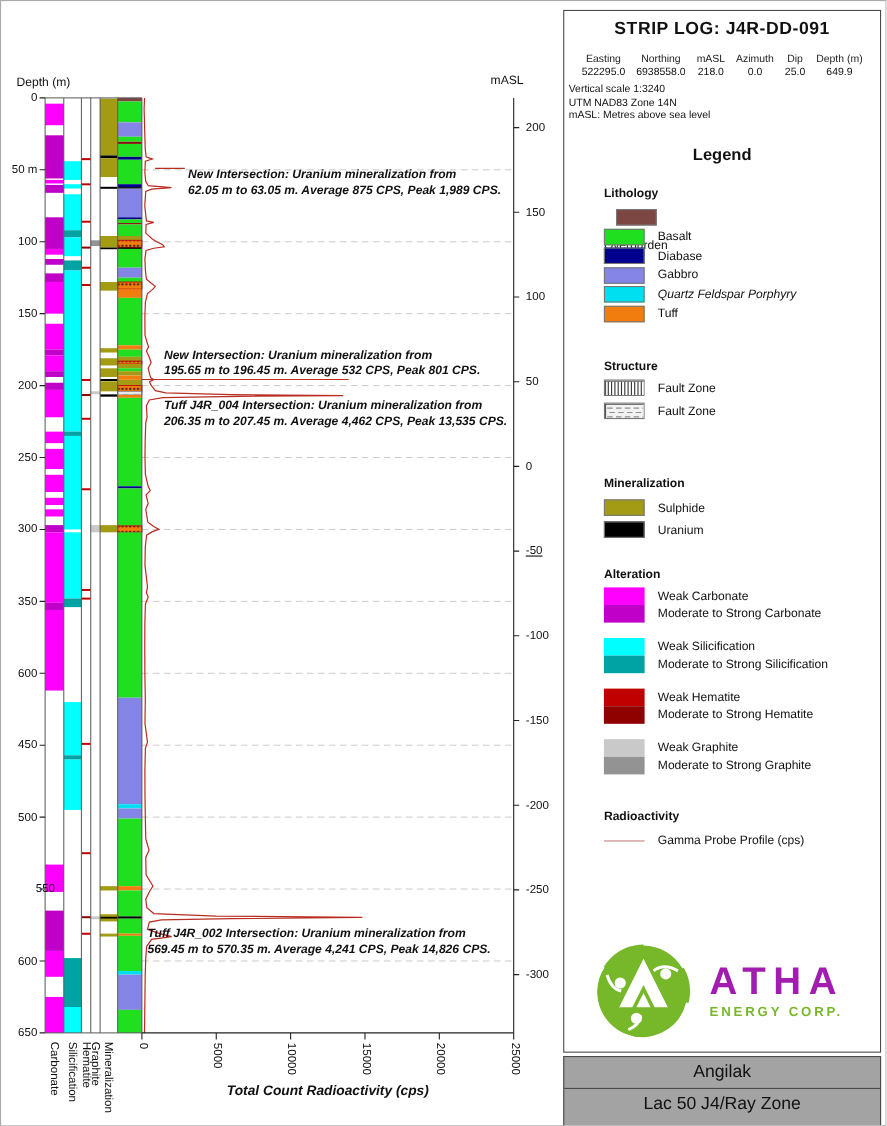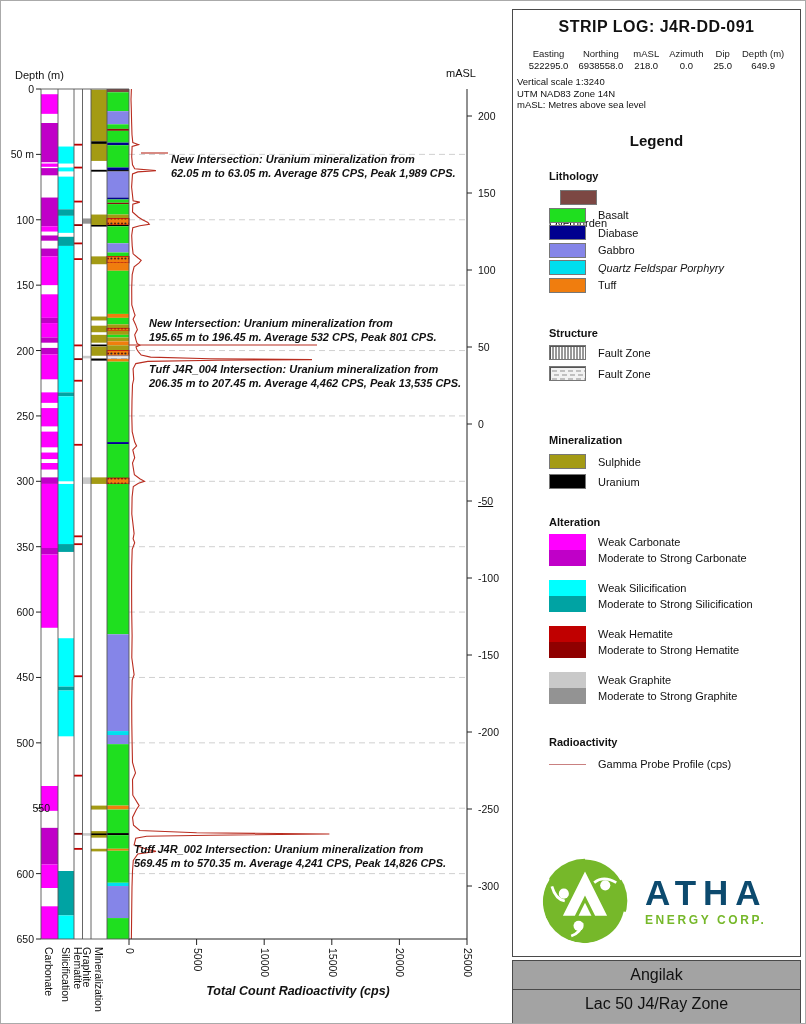--- a/index.html
+++ b/index.html
@@ -36,21 +36,21 @@
   .leg-item{position:absolute;display:flex;align-items:center;gap:12px;}
   .leg-swatch{width:37px;height:15px;border:0.5px solid #777;box-sizing:border-box;flex:none;}
   .leg-label{font-size:11px;color:#111;white-space:nowrap;}
   .alt-group{position:absolute;display:flex;gap:12px;}
   .alt-swatch{width:37px;height:32px;flex:none;display:flex;flex-direction:column;}
   .alt-swatch div{flex:1;}
   .alt-labels{font-size:11px;line-height:16px;white-space:nowrap;}
   .line-swatch{width:37px;height:0;border-top:1.5px solid #c98080;flex:none;}
   
   #logo{position:absolute;left:26px;top:845px;display:flex;align-items:center;gap:14px;}
-  #logo-name{font-size:35px;font-weight:bold;color:#0c4a6e;letter-spacing:7px;line-height:34px;text-align:right;}
+  #logo-name{font-size:35px;font-weight:bold;color:#a21caf;letter-spacing:7px;line-height:34px;text-align:right;}
   #logo-sub{font-size:12px;color:#76b82a;letter-spacing:2.6px;margin-top:3px;font-weight:bold;}
   
   .footer-row{height:28px;display:flex;align-items:center;justify-content:center;
          font-size:16px;color:#111;}
   .footer-row.first{border-bottom:1px solid #4a4a4a;}
 </style>
 </head>
 <body>
 
 <div class="page">

